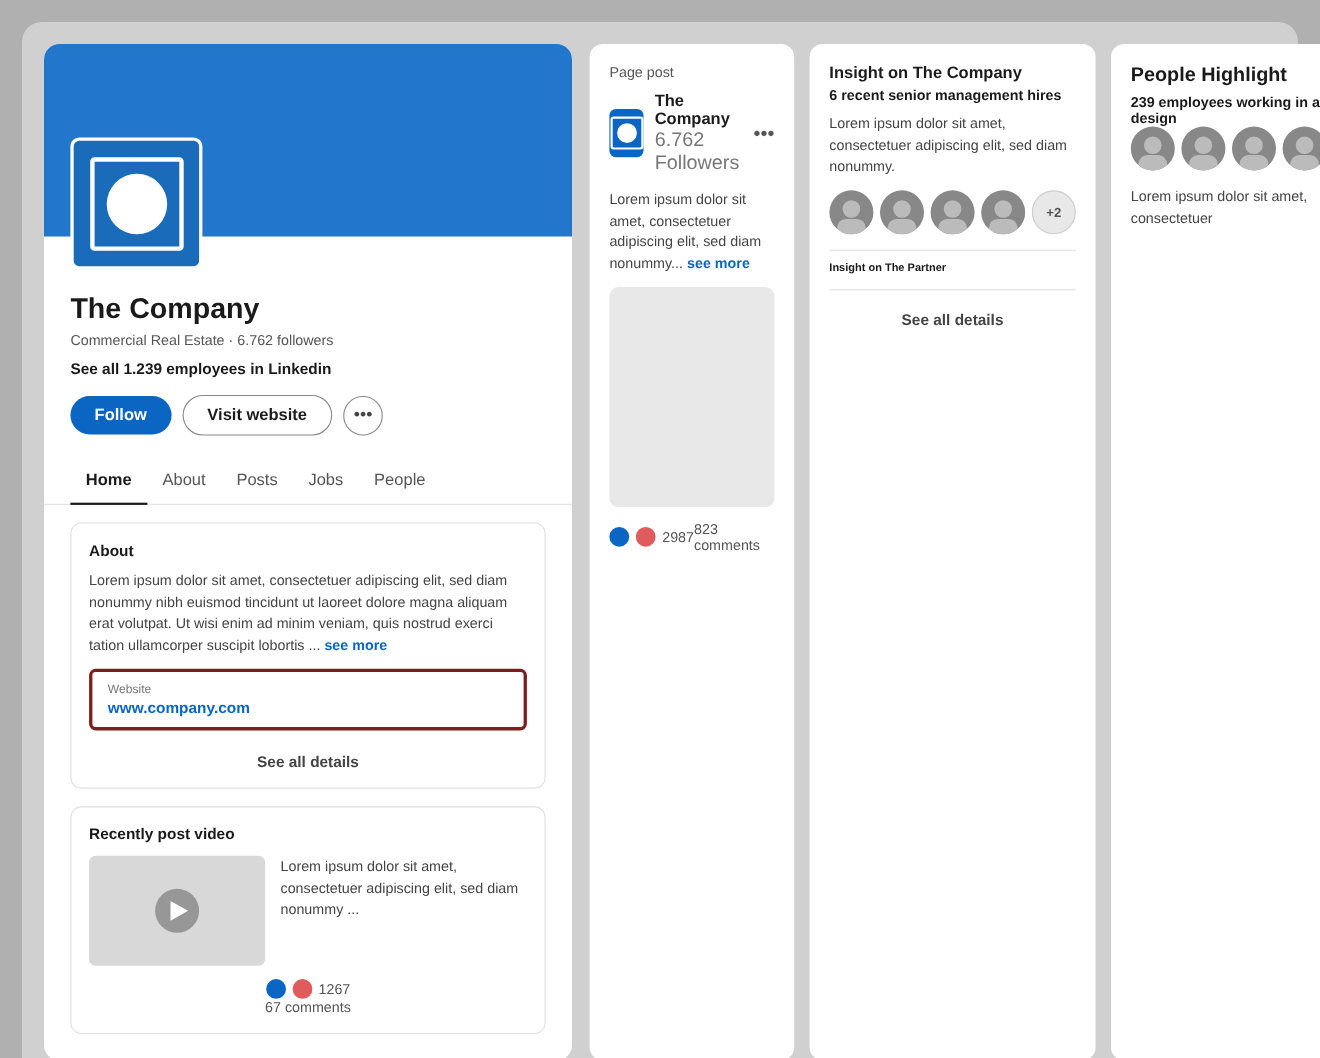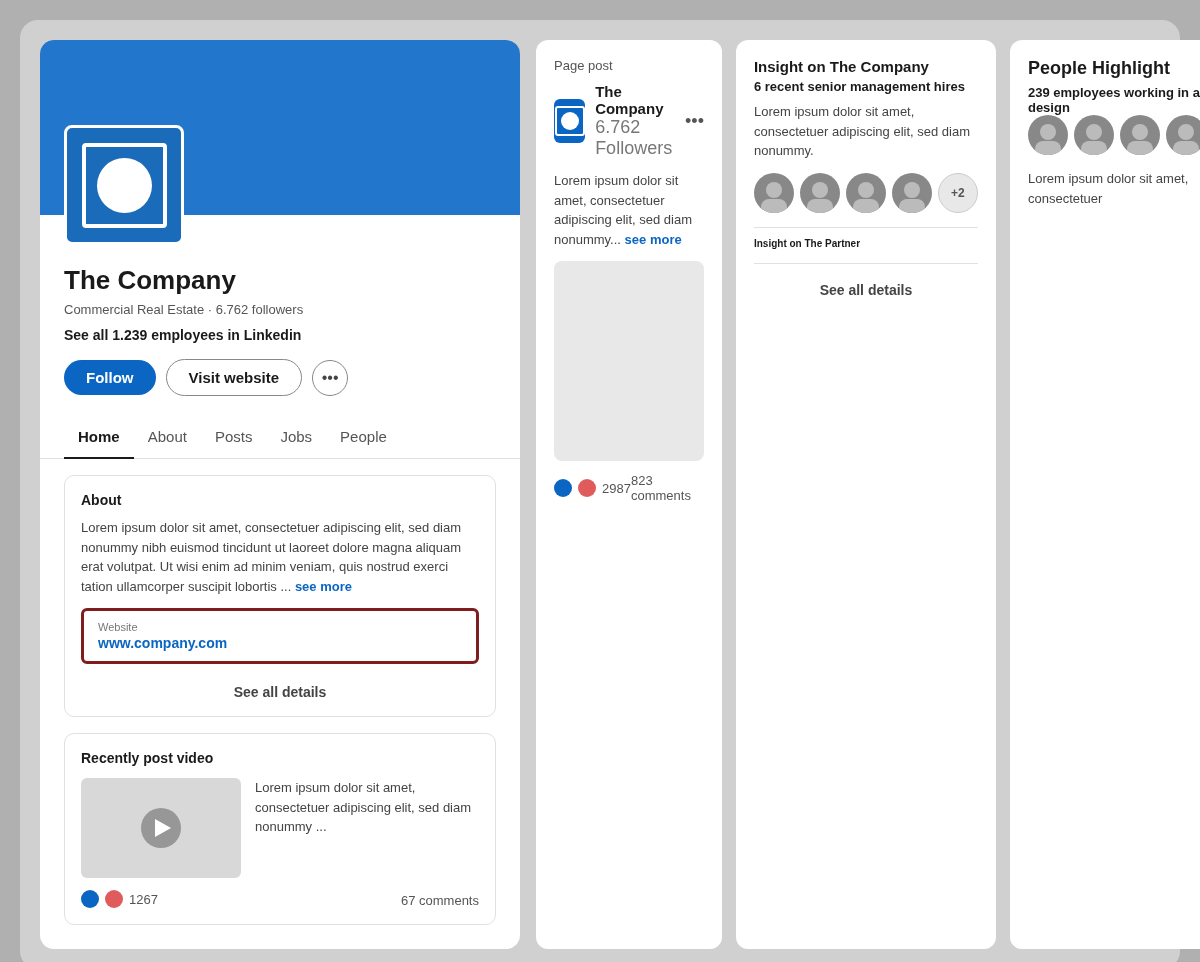--- a/index.html
+++ b/index.html
@@ -251,22 +251,23 @@
       border-left: 16px solid #fff;
       margin-left: 3px;
     }
     .video-desc {
       font-size: 13px;
       color: #444;
       line-height: 1.5;
     }
     .video-footer {
       display: flex;
-      align-items: flex-end;
+      align-items: center;
       justify-content: space-between;
+      flex-direction: column;
     }
     .reactions {
       display: flex;
       align-items: center;
       gap: 6px;
     }
     .dot-blue {
       width: 18px;
       height: 18px;
       background: #0a66c2;

